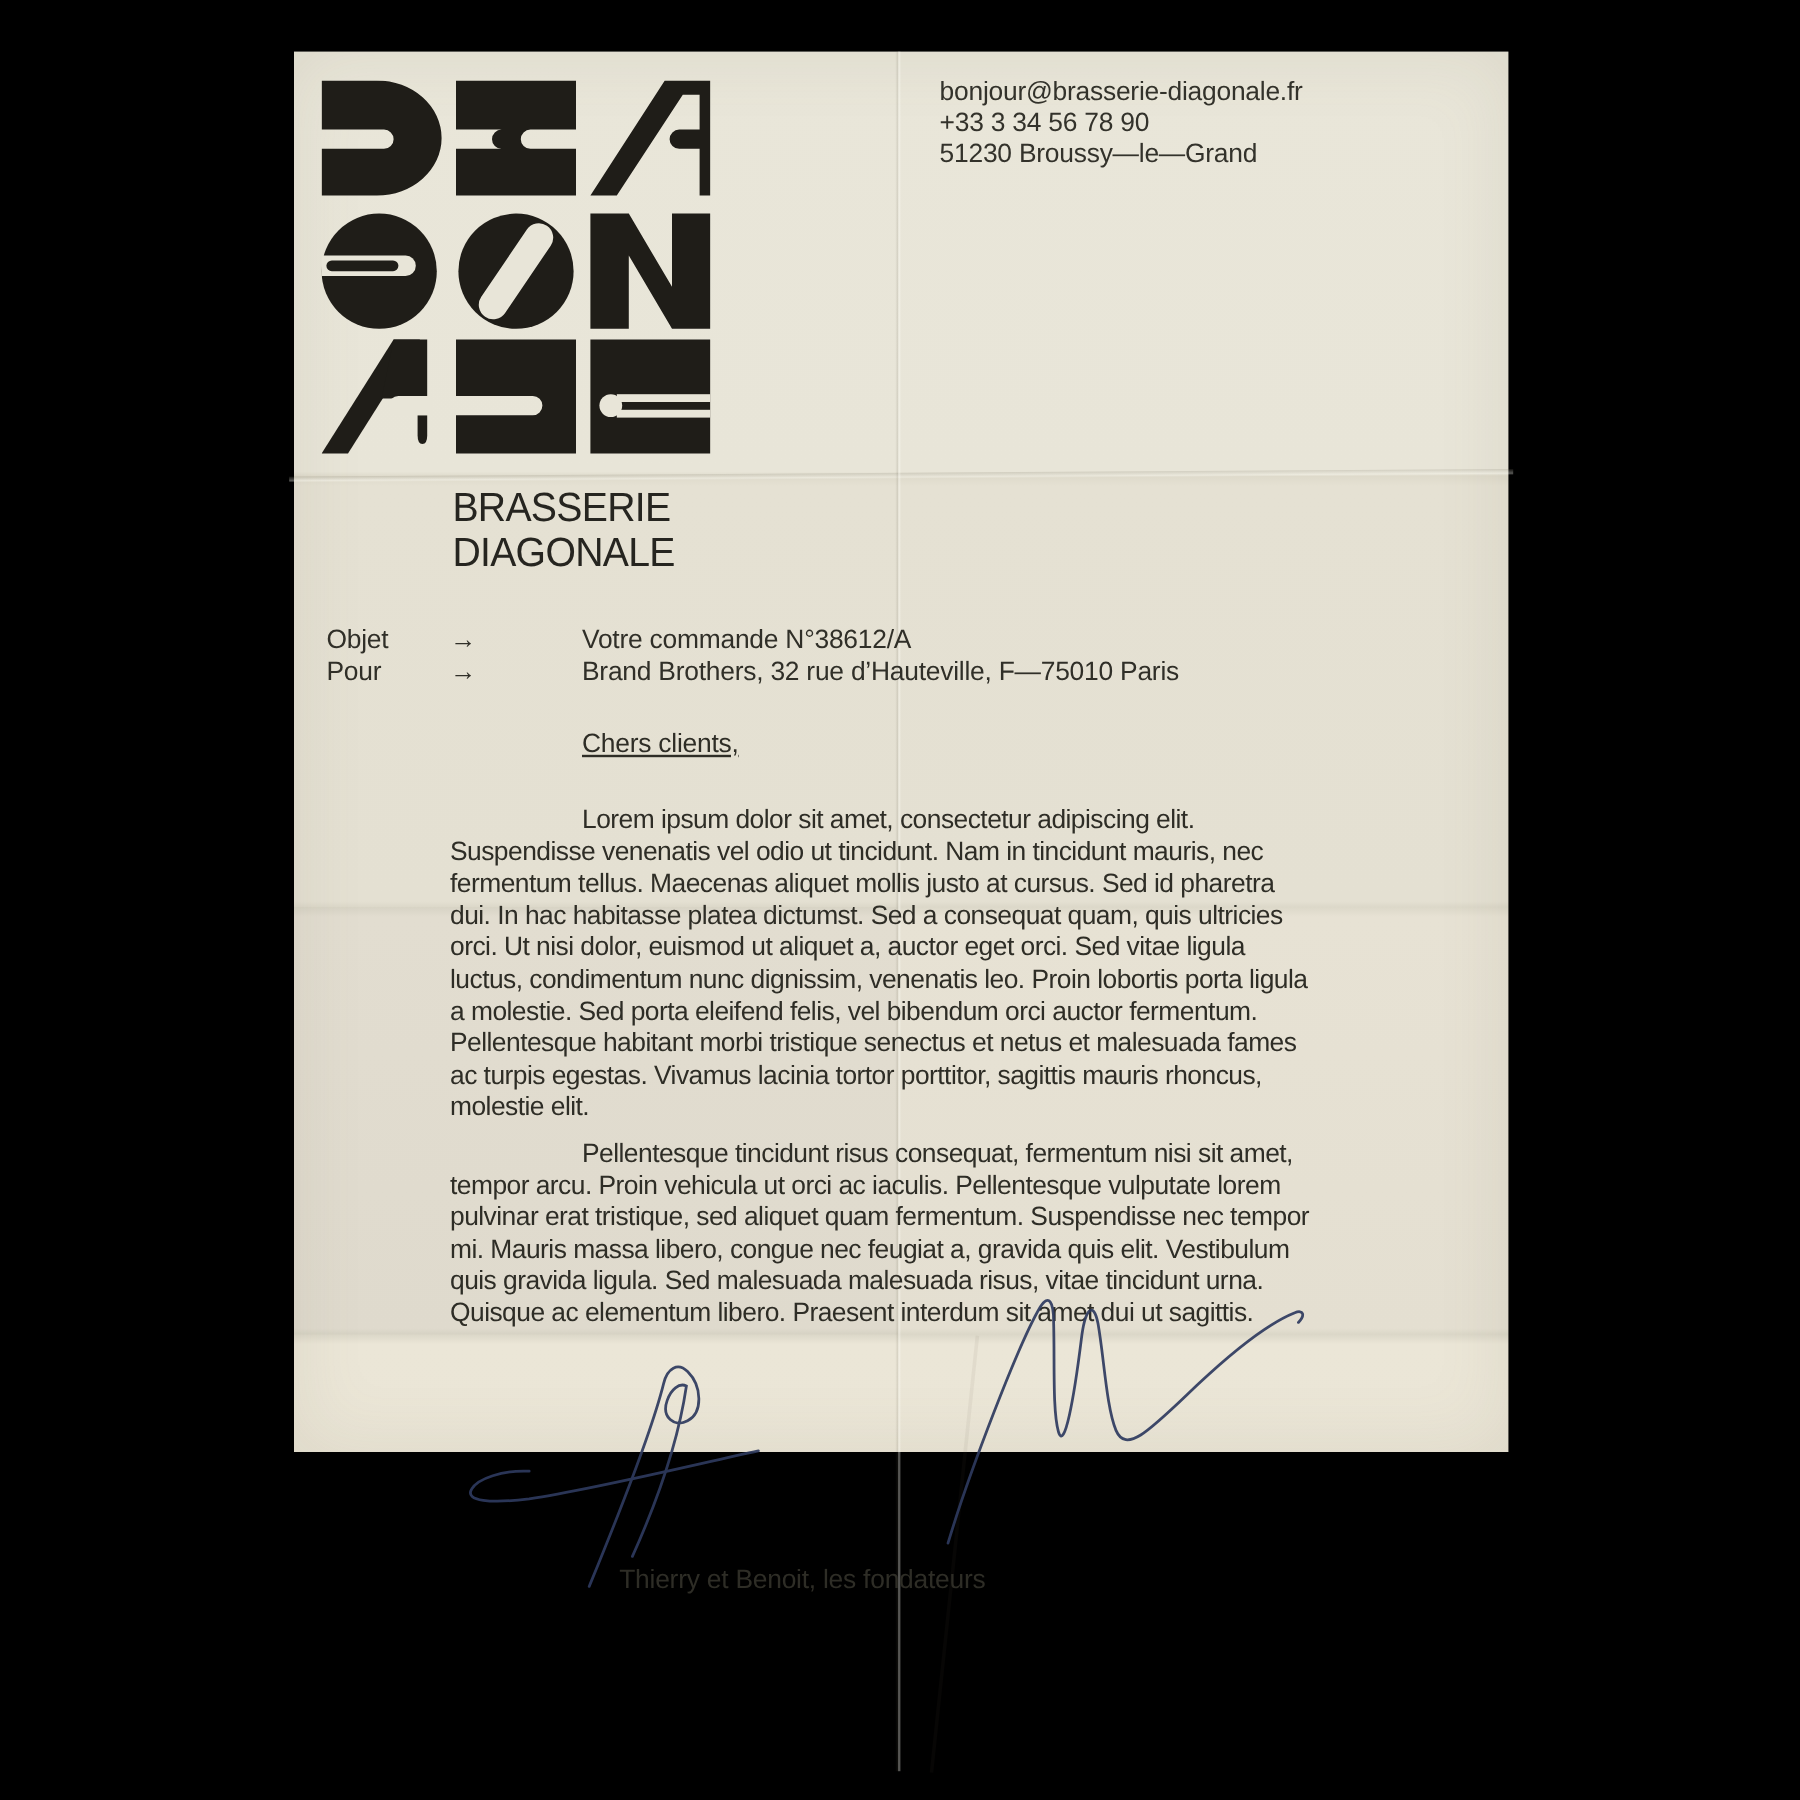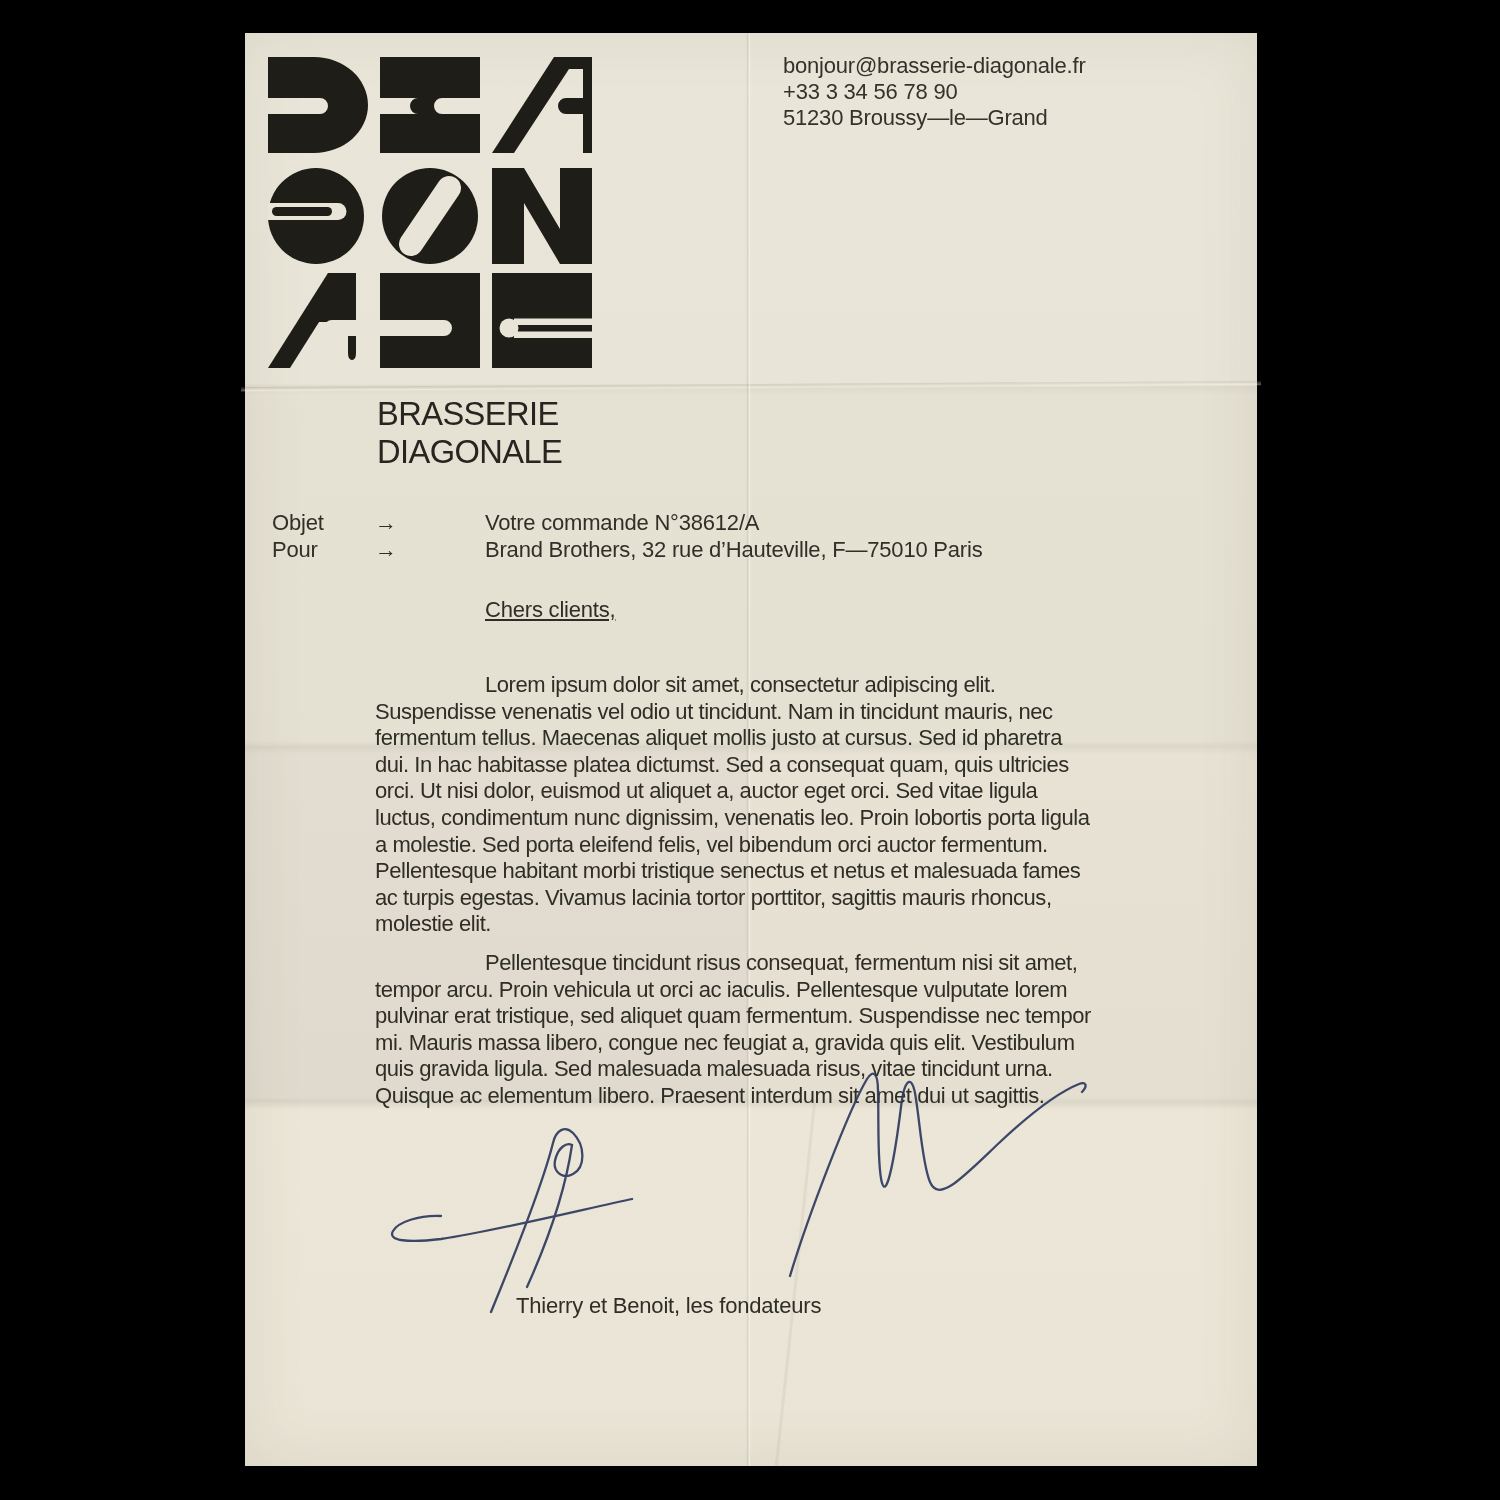--- a/index.html
+++ b/index.html
@@ -4,21 +4,21 @@
 <style>
   html,body{margin:0;padding:0;}
   body{
     width:1500px;height:1500px;
     background:#000;
     position:relative;
     overflow:hidden;
     font-family:"Liberation Sans", sans-serif;
   }
   .paper{
-    position:absolute;left:245px;top:33px;width:1012px;height:1433px;
+    position:absolute;left:245px;top:43px;width:1012px;height:1167px;
     background:
       linear-gradient(180deg,
         #e9e6d9 0px, #e8e5d8 350px,
         #dedacb 354px, #e5e1d3 362px,
         #e4e0d2 708px,
         #dcd8c9 713px, #e7e2d4 721px,
         #e4dfd1 1064px,
         #dbd7c8 1069px, #ebe6d7 1077px,
         #e9e4d5 1433px);
     box-shadow: inset 0 0 60px rgba(125,115,92,0.12);
@@ -57,21 +57,21 @@
     font-size:22px;line-height:26.5px;color:#302f28;letter-spacing:-0.2px;
   }
   .salutation{
     position:absolute;left:240px;top:564px;
     font-size:22px;color:#2e2d26;letter-spacing:-0.2px;text-decoration:underline;
   }
   .body-text{
     position:absolute;left:130px;top:627px;width:726px;
     font-size:22px;line-height:26.6px;color:#2e2d26;letter-spacing:-0.45px;
   }
-  .body-text p{margin:12px 0 12px 0;text-indent:110px;}
+  .body-text p{margin:0 0 12px 0;text-indent:110px;}
   .signoff{
     position:absolute;left:240px;top:1260px;
     font-size:22px;color:#2e2d26;letter-spacing:-0.2px;margin-left:31px;
   }
   .footer{
     position:absolute;left:131px;top:1388px;
     font-size:15px;color:#32312a;letter-spacing:-0.25px;white-space:nowrap;
   }
   .sig-svg{position:absolute;left:0;top:0;}
 </style>

